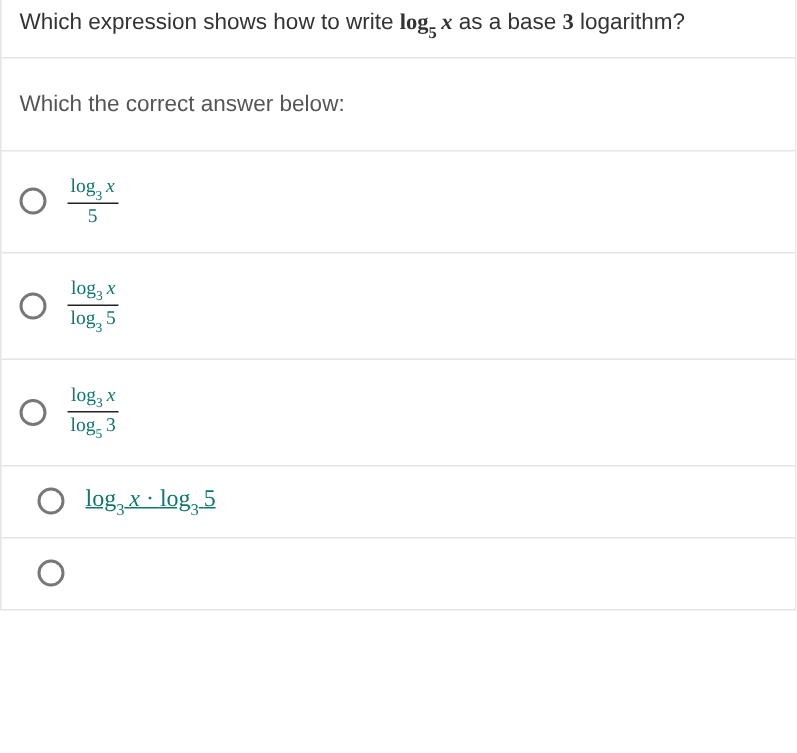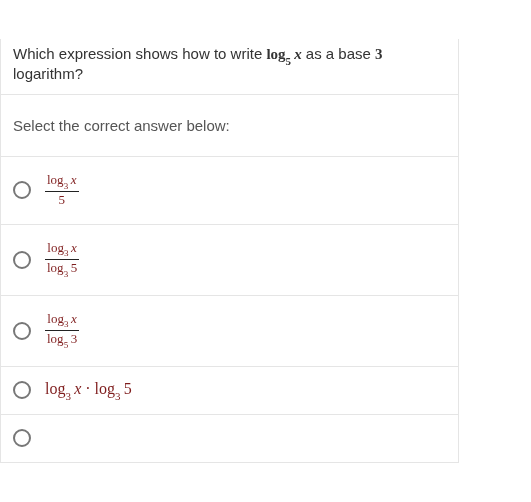--- a/index.html
+++ b/index.html
@@ -8,55 +8,55 @@
     padding: 0;
     font-family: Arial, Helvetica, sans-serif;
     background: #fff;
     width: 531px;
     height: 502px;
     overflow: hidden;
   }
   .container {
     border-left: 1px solid #e5e5e5;
     border-right: 1px solid #e5e5e5;
-    width: 459px;
-    margin-top: 39px;
+    width: 531px;
   }
   .question-block {
     padding: 6px 12px 12px 12px;
     border-bottom: 1px solid #e5e5e5;
     font-size: 15px;
     color: #333;
   }
   .prompt-block {
     padding: 22px 12px 22px 12px;
     border-bottom: 1px solid #e5e5e5;
     font-size: 15px;
     color: #555;
   }
   .option {
     display: flex;
     align-items: center;
     padding: 16px 12px;
     border-bottom: 1px solid #e5e5e5;
     min-height: 60px;
   }
-  .option.compact { min-height: 48px; padding: 12px 12px; }
+  .option.compact { min-height: 48px; padding: 12px 24px; }
   .radio {
     width: 18px;
     height: 18px;
     border: 2px solid #777;
     border-radius: 50%;
     flex-shrink: 0;
     margin-right: 14px;
   }
   .math {
     font-family: Georgia, 'Times New Roman', serif;
     font-size: 15px;
-    color: #7f1d1d;
+    color: #0f766e;
+    text-decoration: underline;
   }
   .frac {
     display: inline-block;
     vertical-align: middle;
     text-align: center;
     line-height: 1.1;
   }
   .frac .num { display: block; padding: 0 2px 1px 2px; border-bottom: 1px solid #222; font-size: 13px; }
   .frac .den { display: block; padding: 1px 2px 0 2px; font-size: 13px; }
   sub.sm { font-size: 9px; vertical-align: sub; position: relative; top: 1px; }
@@ -67,21 +67,21 @@
 </style>
 </head>
 <body>
 
 <div class="container">
 
   <div class="question-block">
     <span>Which expression shows how to write </span><span class="qmath bold"><span>log</span><sub class="smq">5</sub> <span class="var">x</span></span><span> as a base </span><span class="qmath bold">3</span><span> logarithm?</span>
   </div>
 
-  <div class="prompt-block">Select the correct answer below:</div>
+  <div class="prompt-block">Which the correct answer below:</div>
 
   <div class="option">
     <div class="radio"></div>
     <div class="math">
       <span class="frac">
         <span class="num"><span>log</span><sub class="sm">3</sub> <span class="var">x</span></span>
         <span class="den">5</span>
       </span>
     </div>
   </div>

